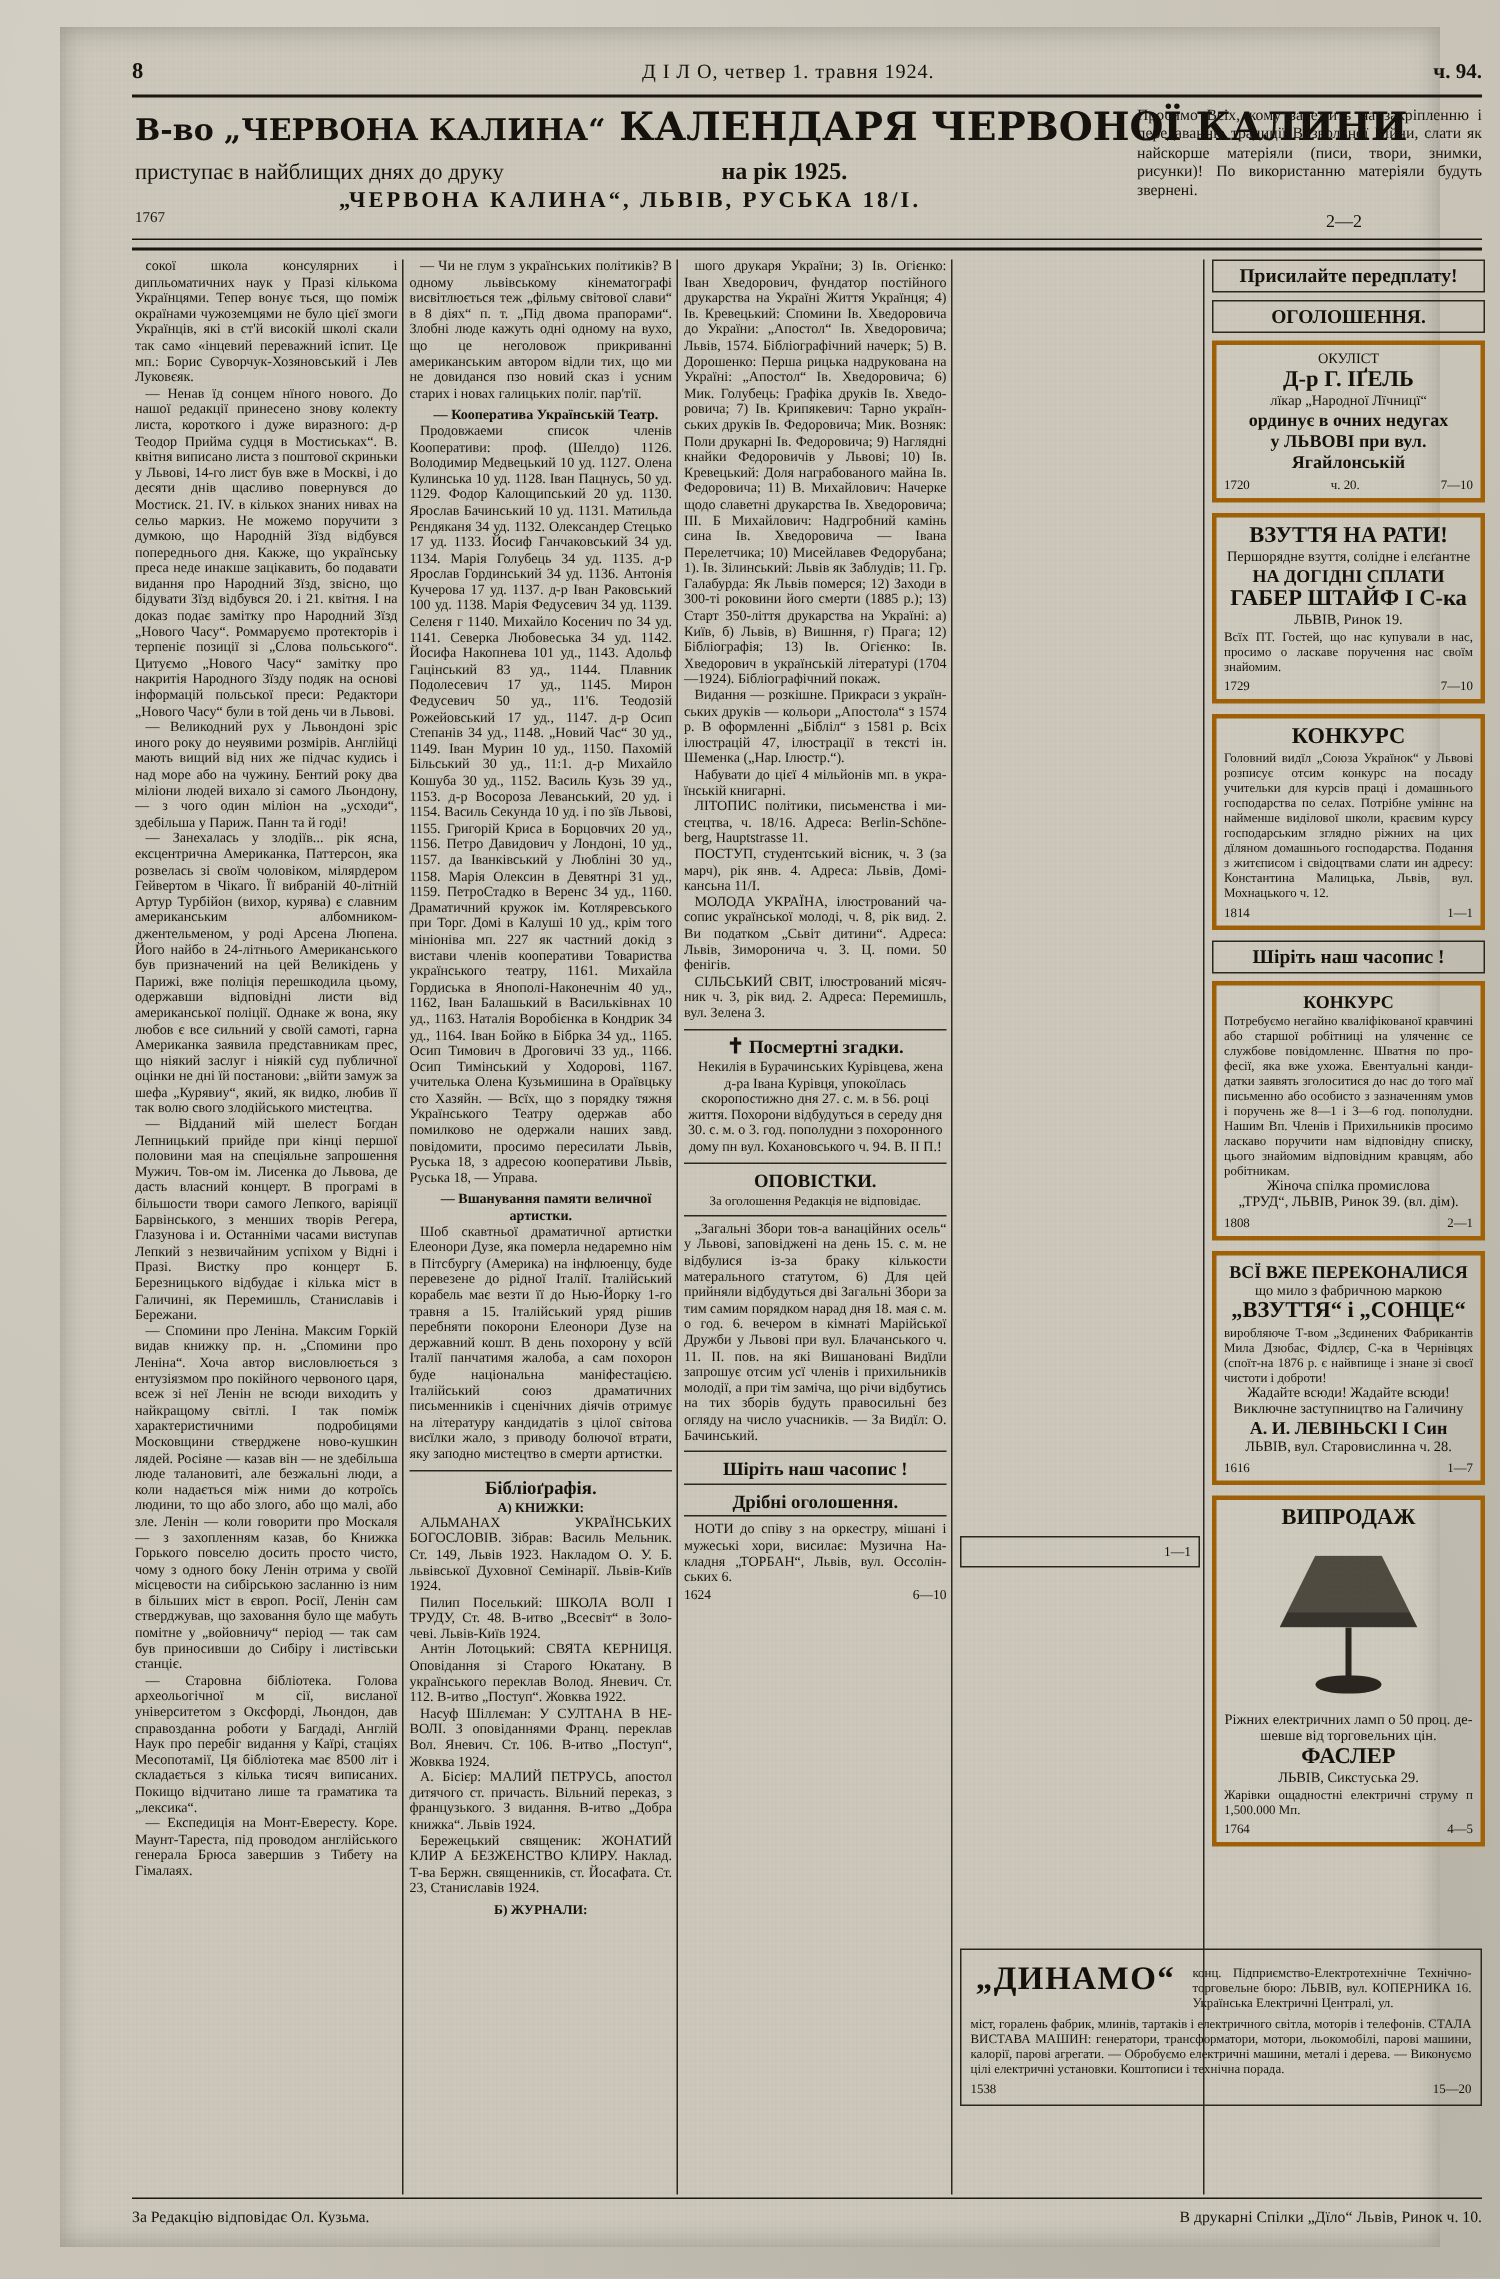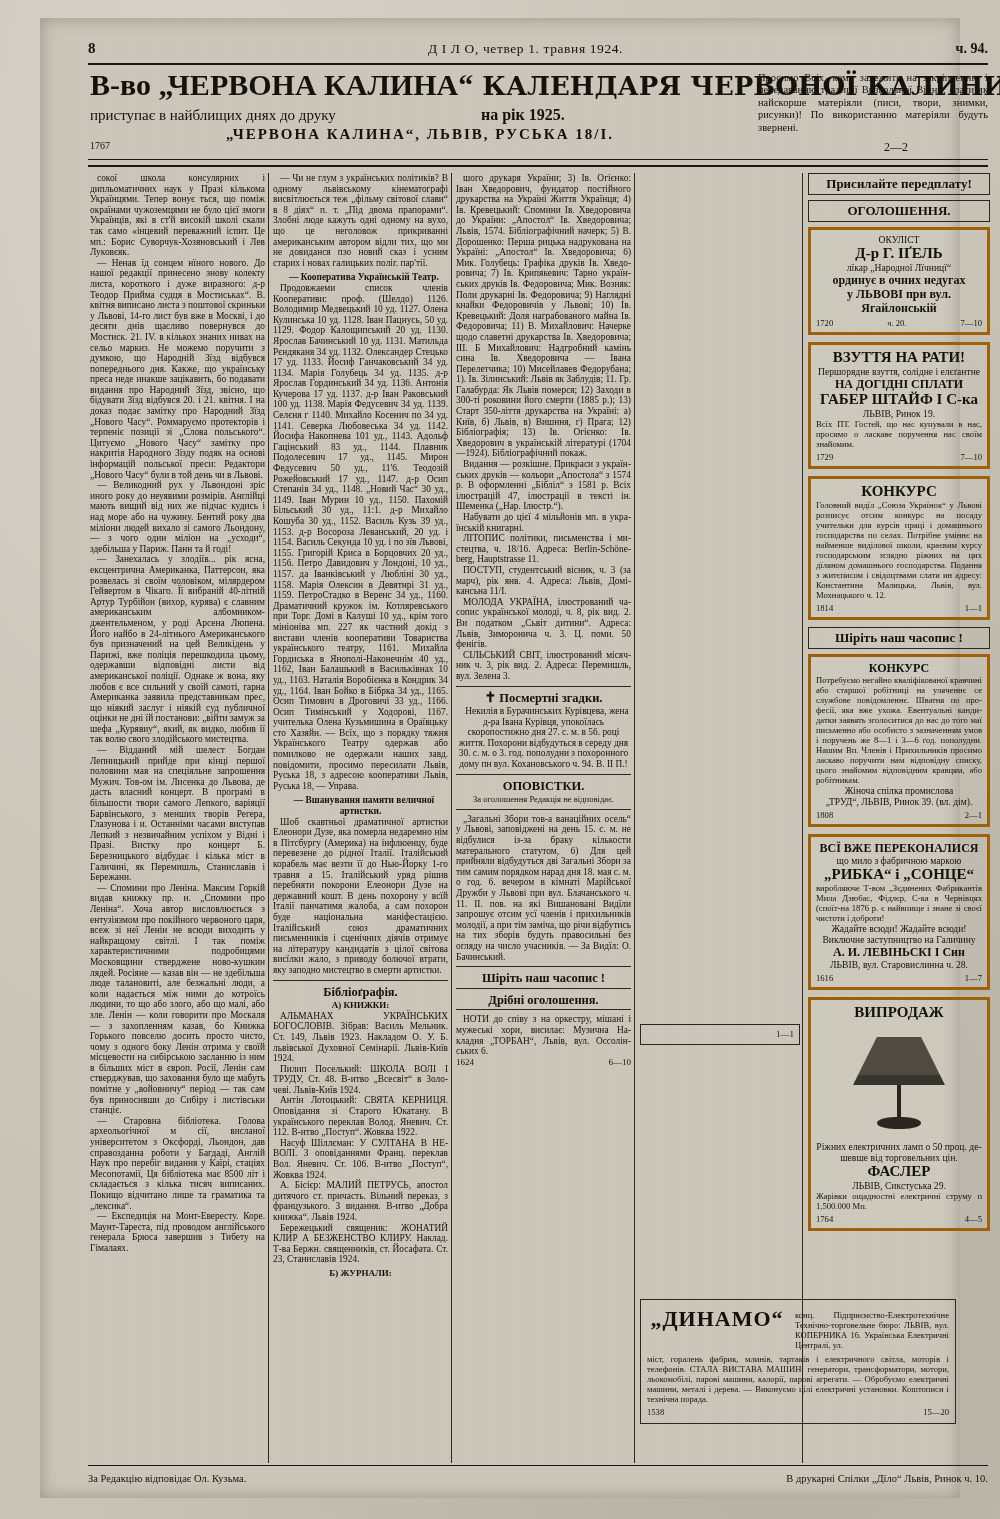--- a/index.html
+++ b/index.html
@@ -34,21 +34,21 @@
   #rule1{left:48px;top:45px;width:900px;height:2px;}
   #rule2{left:48px;top:141px;width:900px;height:1px;}
   #rule3{left:48px;top:147px;width:900px;height:2px;}
 
   .banner{position:absolute;left:50px;top:52px;width:660px;}
   .banner .l1{
     font-family:"DejaVu Serif", serif;
     font-weight:bold;font-size:26px;line-height:30px;letter-spacing:0px;
     white-space:nowrap;
   }
-  .banner .l1 .big{font-size:30px;font-family:Liberation Serif, serif;}
+  .banner .l1 .big{font-size:20px;}
   .banner .l2{font-size:15px;margin-top:5px;display:flex;justify-content:space-between;align-items:center;}
   .banner .l2 b{font-size:16px;}
   .banner .l3{margin-top:2px;font-weight:bold;font-size:15px;letter-spacing:2px;text-align:center;}
 
   .bnote{position:absolute;left:718px;top:54px;width:230px;font-size:10.5px;line-height:12.4px;text-align:justify;}
   .b2right{position:absolute;right:52px;top:122px;font-size:12px;}
 
   
   .col{position:absolute;top:155px;font-size:9.4px;line-height:10.6px;text-align:justify;
        -webkit-hyphens:auto;hyphens:auto;}
@@ -251,21 +251,21 @@
         <div class="t3">„ТРУД“, ЛЬВІВ, Ринок 39. (вл. дім).</div>
         <div class="adfoot">
           <span>1808</span>
           <span>2—1</span>
         </div>
       </div>
 
       <div class="ad">
         <div class="t2">ВСЇ ВЖЕ ПЕРЕКОНАЛИСЯ</div>
         <div class="t3">що мило з фабричною маркою</div>
-        <div class="t1">„РИБКА“ і „СОНЦЕ“</div>
+        <div class="t1">„ВЗУТТЯ“ і „СОНЦЕ“</div>
         <div class="tiny">виробляюче Т-вом „Зєдинених Фа­брикантів Мила Дзюбас, Фідлєр, С-ка в Чернівцях (споїт-на 1876 р. є найвпище і знане зі своєї чи­стоти і доброти!</div>
         <div class="t3">Жадайте всюди! Жадайте всюди!</div>
         <div class="t3">Виключне заступництво на Галичину</div>
         <div class="t2">А. И. ЛЕВІНЬСКІ І Син</div>
         <div class="t3">ЛЬВІВ, вул. Старовислинна ч. 28.</div>
         <div class="adfoot">
           <span>1616</span>
           <span>1—7</span>
         </div>
       </div>
@@ -283,21 +283,21 @@
         <div class="t1">ФАСЛЕР</div>
         <div class="t3">ЛЬВІВ, Сикстуська 29.</div>
         <div class="tiny">Жарівки ощадностні електричні струму п 1,500.000 Мп.</div>
         <div class="adfoot">
           <span>1764</span>
           <span>4—5</span>
         </div>
       </div>
     </div>
 
-    <div style="position:absolute;left:600px;top:1275px;width:316px;">
+    <div style="position:absolute;left:600px;top:1275px;width:348px;">
       <div class="dynamo">
         <div style="display:flex;gap:8px;align-items:flex-start;">
           <div class="big" style="flex:0 0 140px;">„ДИНАМО“</div>
           <div class="txt" style="flex:1;">конц. Підприємство-Електротехніч­не Технічно-торговельне бюро: ЛЬВІВ, вул. КОПЕРНИКА 16. Укра­їнська Електричні Централі, ул.</div>
         </div>
         <div class="txt">міст, горалень фабрик, млинів, тартаків і електричного світла, моторів і телефонів. СТАЛА ВИСТАВА МАШИН: генератори, трансформатори, мотори, льокомобілі, парові машини, калорії, парові агрегати. — Обробуємо електричні машини, мета­лі і дерева. — Виконуємо цілі електричні установки. Коштописи і технічна порада.</div>
         <div class="adfoot">
           <span>1538</span>
           <span>15—20</span>
         </div>

